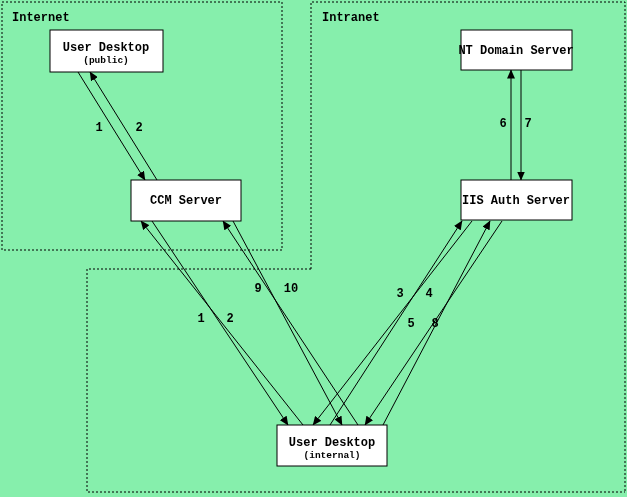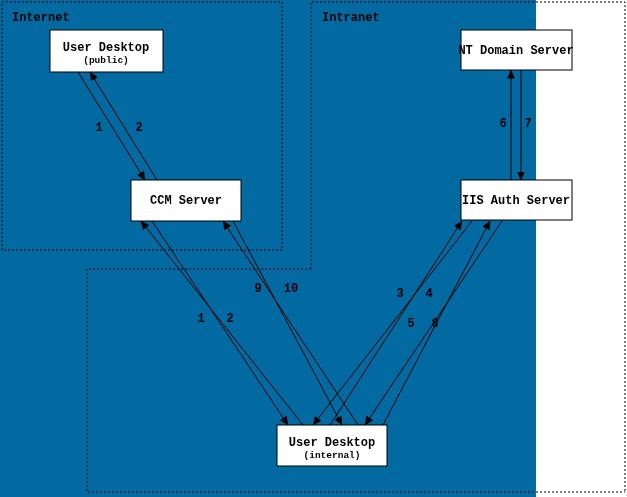--- a/index.html
+++ b/index.html
@@ -1,20 +1,20 @@
 <!DOCTYPE html>
 <html><head>
 <meta charset="utf-8">
 <style>
   html, body { margin: 0; padding: 0; background: #ffffff; }
   .canvas {
     position: relative;
-    width: 536px;
+    width: 627px;
     height: 497px;
-    background: #0369a1;
+    background: #86efac;
     font-family: "Liberation Mono", monospace;
     text-decoration: underline;
   }
   svg { display: block; }
   svg text {
     font-family: "Liberation Mono", monospace;
     font-weight: bold;
     fill: #000000;
   }
   .lbl { font-size: 12px; }

